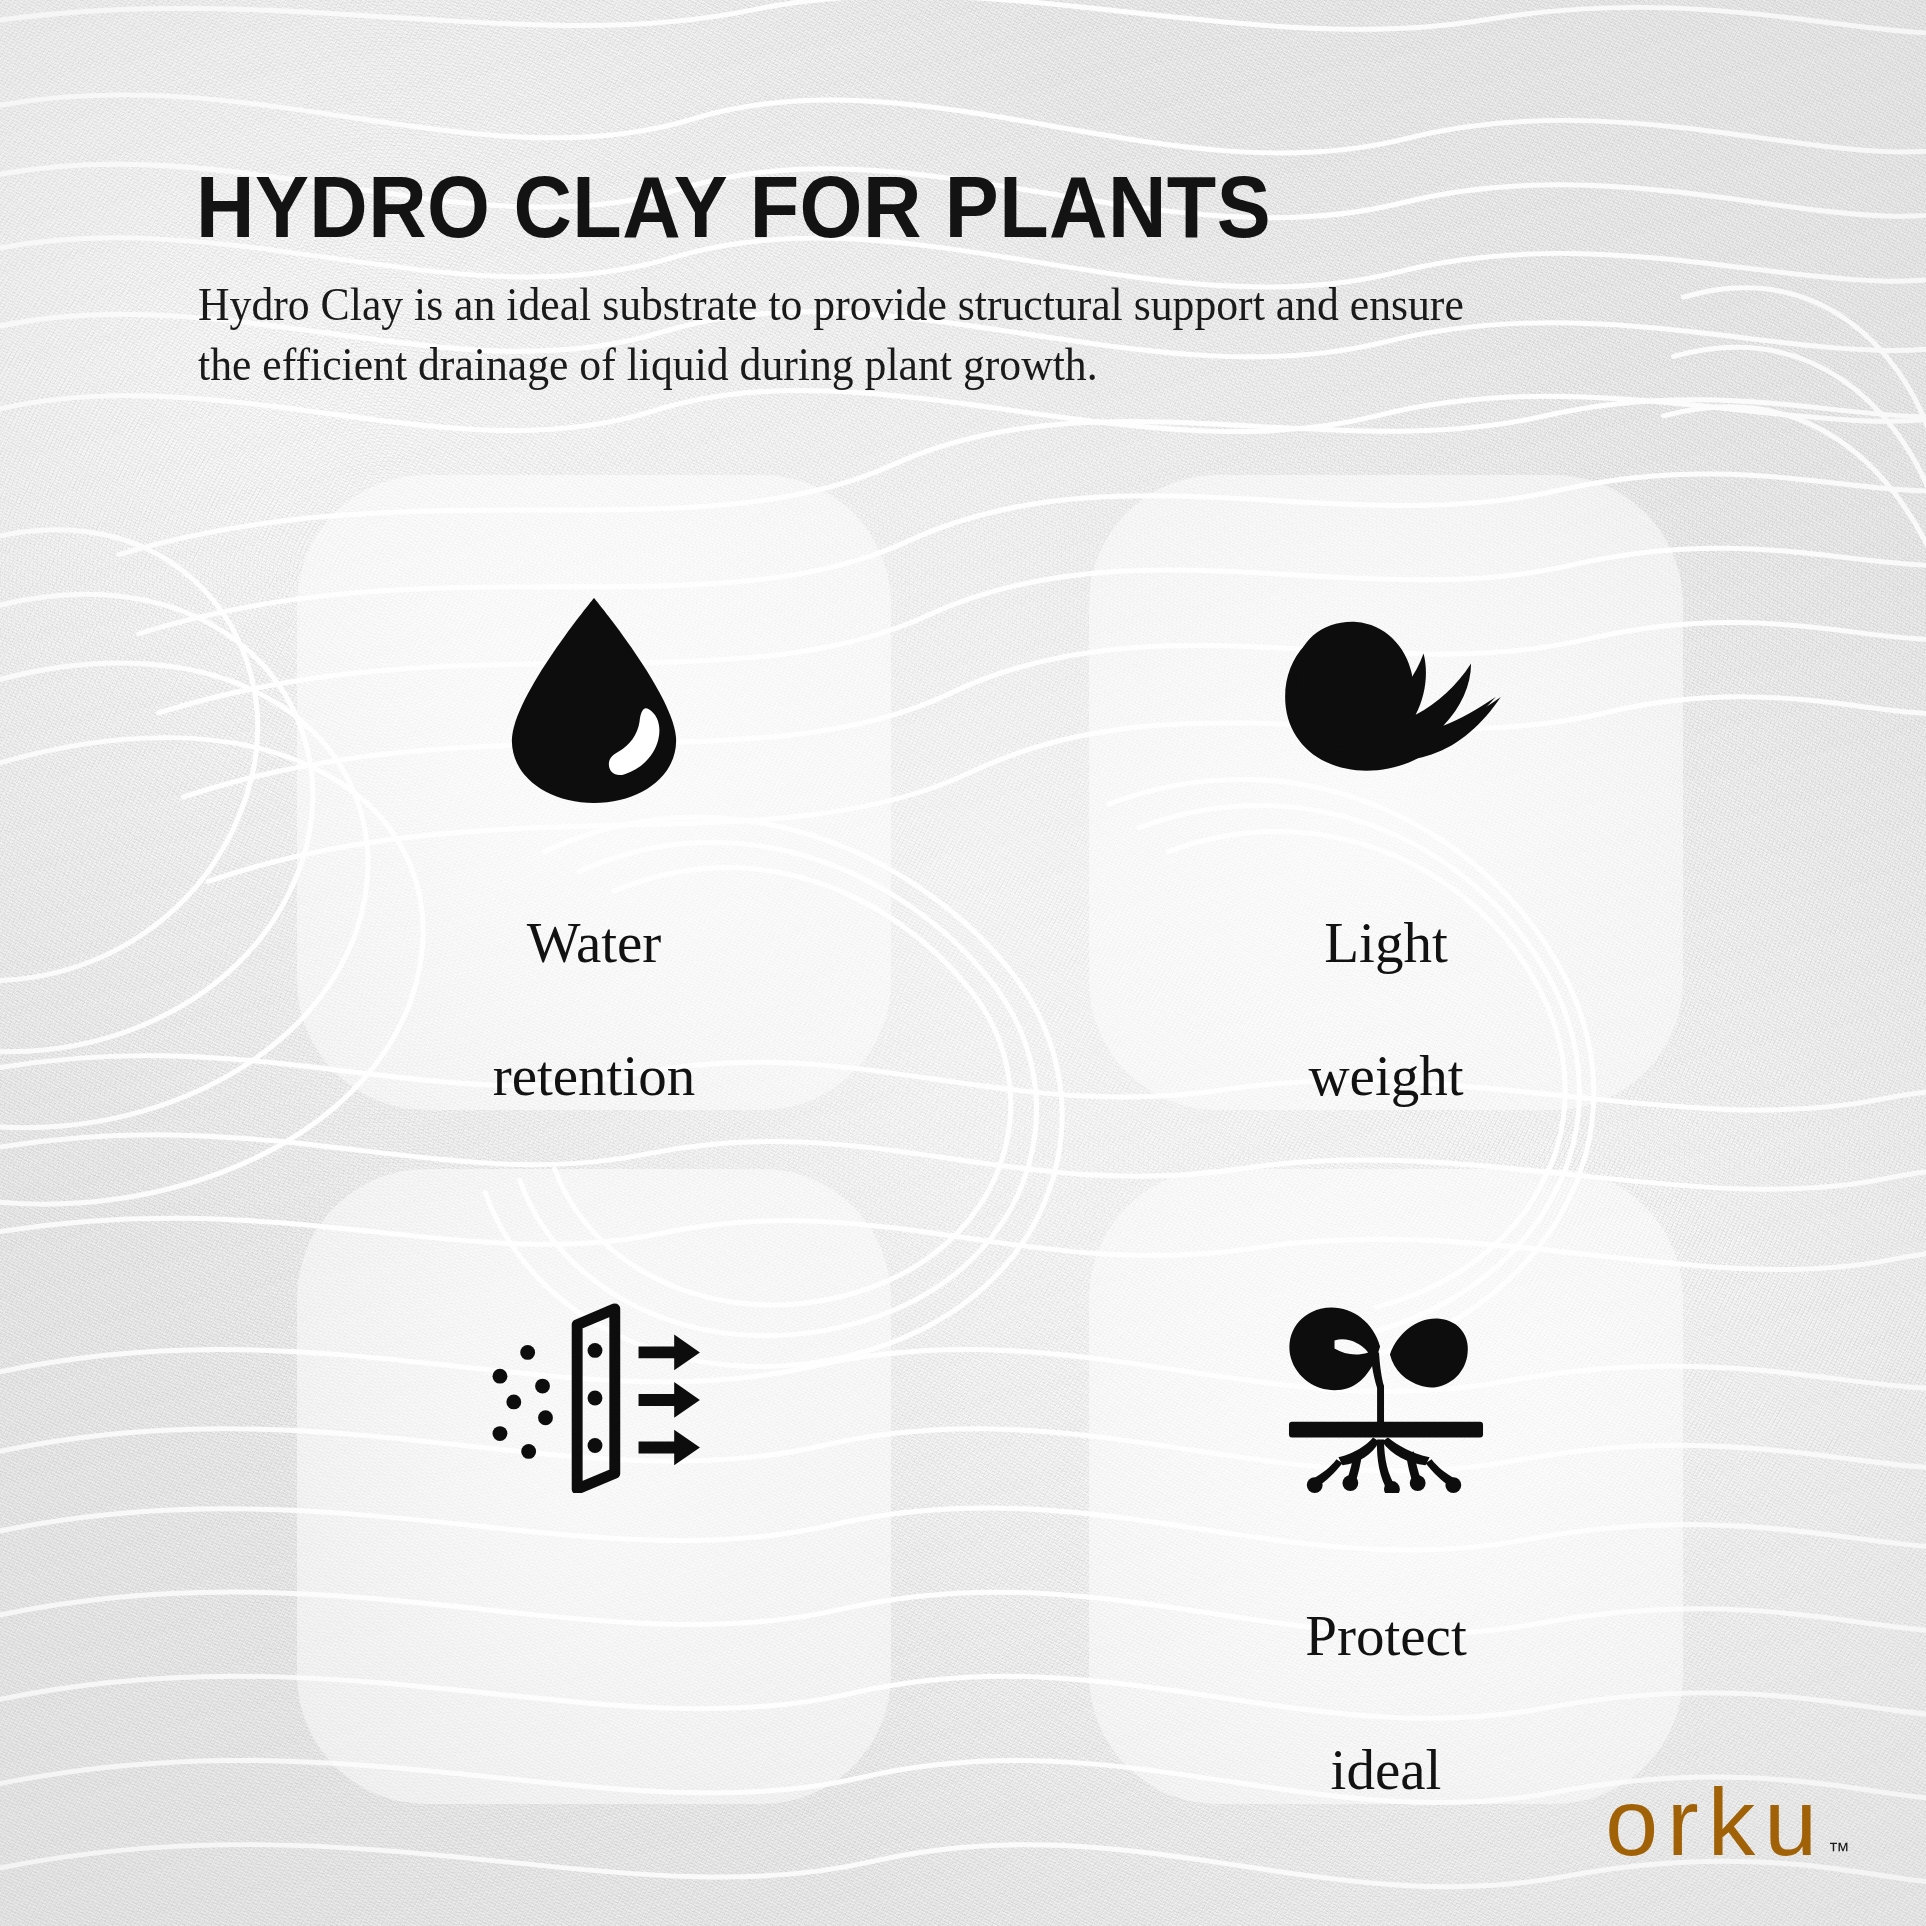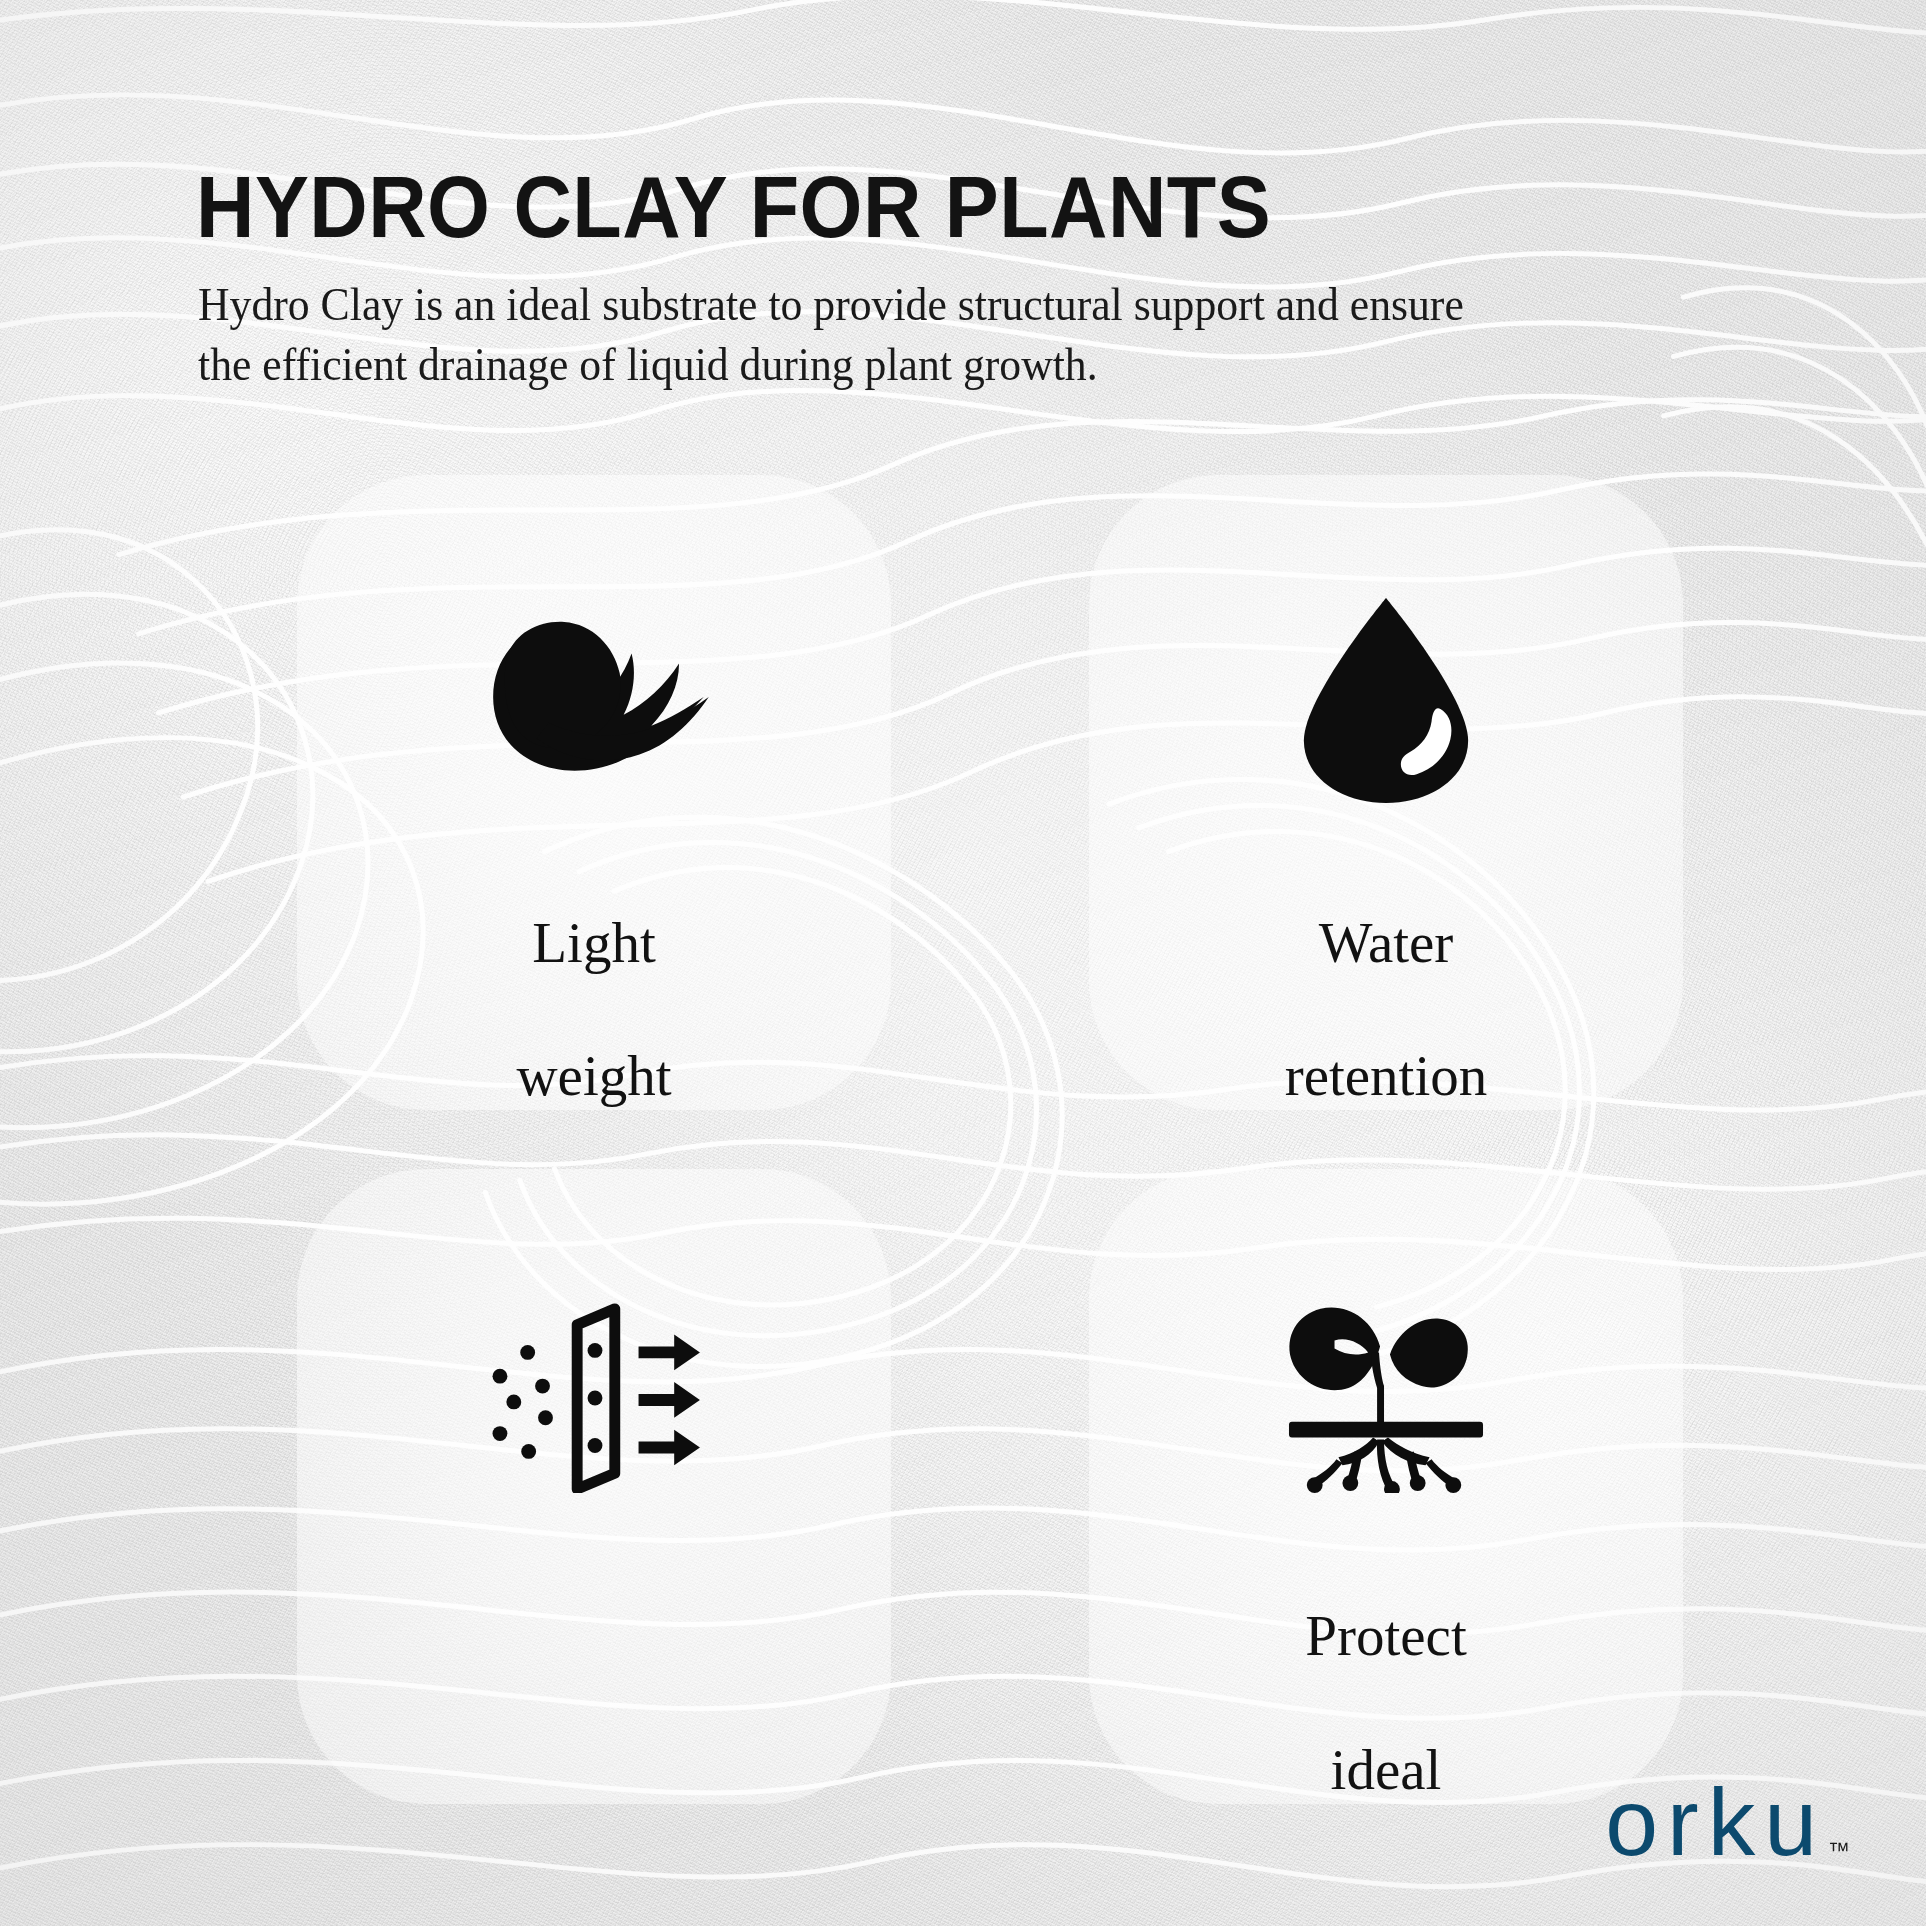--- a/index.html
+++ b/index.html
@@ -147,21 +147,21 @@
     bottom: 57px;
     display: flex;
     align-items: flex-end;
   }
   .brand-word {
     font-family: "Liberation Sans", "DejaVu Sans", sans-serif;
     font-weight: 300;
     font-size: 95px;
     letter-spacing: 9px;
     line-height: 1;
-    color: #0c4a6e;
+    color: #a16207;
   }
   .brand-tm {
     font-family: "Liberation Sans", "DejaVu Sans", sans-serif;
     font-size: 22px;
     font-weight: 400;
     color: #1b1b1b;
     margin-left: 2px;
     margin-bottom: 6px;
   }
 </style>
@@ -226,20 +226,36 @@
   <div class="content">
 
     <div class="headline">HYDRO CLAY FOR PLANTS</div>
 
     <div class="subhead">
       <span>Hydro Clay is an ideal substrate to provide structural support and ensure</span>
       <span class="l2">the efficient drainage of liquid during plant growth.</span>
     </div>
 
     <div class="grid">
+
+      <div class="card">
+        <div class="card-icon">
+          <svg width="188" height="213" viewBox="0 0 190 215" aria-hidden="true">
+            <path fill="#0d0d0d" d="M95,4 C95,4 178,104 178,148 C178,185 141,211 95,211
+                                     C49,211 12,185 12,148 C12,104 95,4 95,4 Z"></path>
+            <path fill="#ffffff" d="M150,116 C160,122 163,134 160,147 C156,164 142,177 126,182
+                                     C117,185 110,180 110,172 C110,166 114,162 120,159
+                                     C131,153 139,142 141,129 C142,119 145,113 150,116 Z"></path>
+          </svg>
+        </div>
+        <div class="card-label">
+          <span>Water</span><br>
+          <span>retention</span>
+        </div>
+      </div>
 
       <div class="card">
         <div class="card-icon">
           <svg width="238" height="178" viewBox="0 0 240 180" aria-hidden="true">
             <path fill="#0d0d0d" d="M86,12 C48,14 18,44 18,86 C18,116 34,140 60,152 C86,164 118,163 146,151
                                      C176,138 204,116 231,86 C213,98 196,108 178,115
                                      C196,96 206,74 206,52 C192,74 172,92 150,104
                                      C160,84 163,62 158,42 C150,64 136,83 118,96
                                      C119,70 112,42 96,24 C100,48 98,74 89,96
                                      C78,78 72,52 76,28 C64,44 58,64 59,84
@@ -252,36 +268,20 @@
           </svg>
         </div>
         <div class="card-label">
           <span>Light</span><br>
           <span>weight</span>
         </div>
       </div>
 
       <div class="card">
         <div class="card-icon">
-          <svg width="188" height="213" viewBox="0 0 190 215" aria-hidden="true">
-            <path fill="#0d0d0d" d="M95,4 C95,4 178,104 178,148 C178,185 141,211 95,211
-                                     C49,211 12,185 12,148 C12,104 95,4 95,4 Z"></path>
-            <path fill="#ffffff" d="M150,116 C160,122 163,134 160,147 C156,164 142,177 126,182
-                                     C117,185 110,180 110,172 C110,166 114,162 120,159
-                                     C131,153 139,142 141,129 C142,119 145,113 150,116 Z"></path>
-          </svg>
-        </div>
-        <div class="card-label">
-          <span>Water</span><br>
-          <span>retention</span>
-        </div>
-      </div>
-
-      <div class="card">
-        <div class="card-icon">
           <svg width="228" height="198" viewBox="0 0 230 200" aria-hidden="true">
             <g fill="#0d0d0d">
 
               <circle cx="48" cy="58" r="7.5"></circle>
               <circle cx="20" cy="82" r="7.5"></circle>
               <circle cx="63" cy="92" r="7.5"></circle>
               <circle cx="34" cy="108" r="7.5"></circle>
               <circle cx="66" cy="124" r="7.5"></circle>
               <circle cx="20" cy="140" r="7.5"></circle>
               <circle cx="49" cy="158" r="7.5"></circle>

